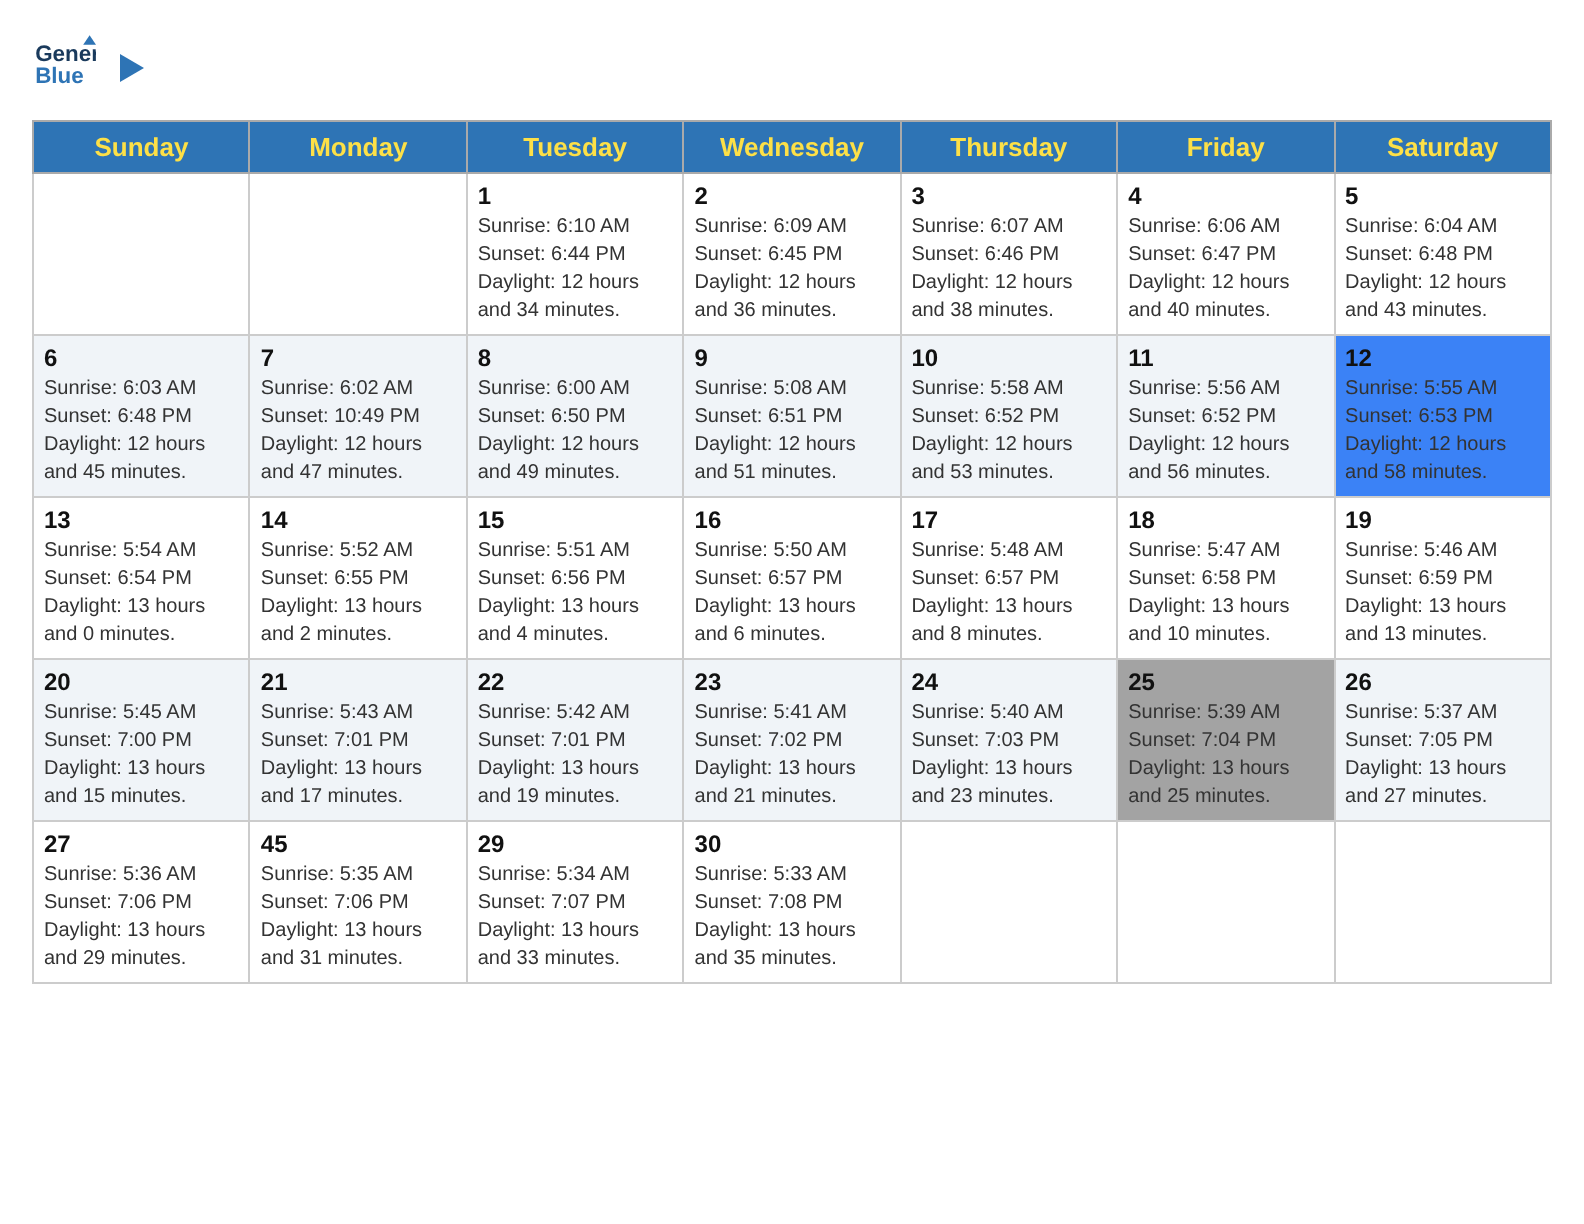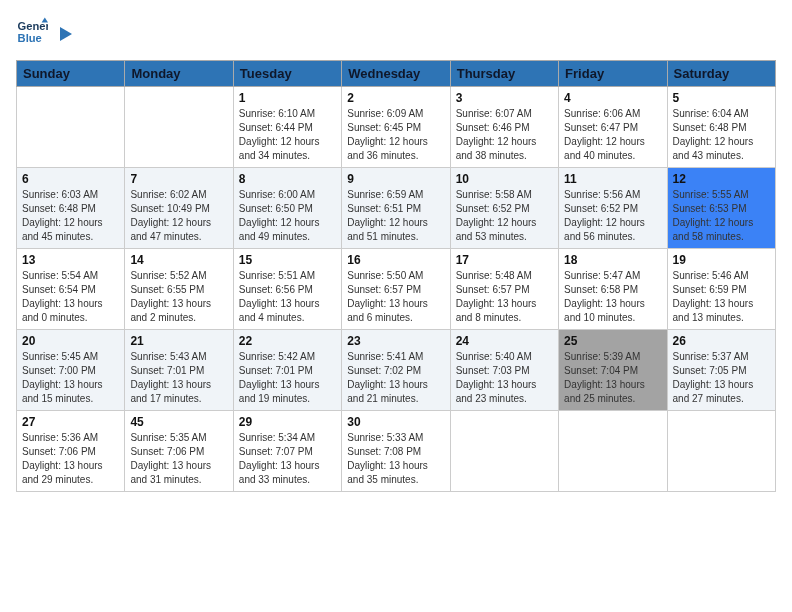--- a/index.html
+++ b/index.html
@@ -38,25 +38,25 @@
       font-size: 16px;
       color: #333;
     }
     .calendar {
       width: 100%;
       border-collapse: collapse;
       border: 1px solid #ccc;
     }
     .calendar th {
       background: #2e74b5;
-      color: #0f172a;
+      color: #fde047;
       font-size: 13px;
       font-weight: bold;
       padding: 5px 6px;
-      text-align: left;
+      text-align: center;
       border: 1px solid #aaa;
     }
     .calendar td {
       vertical-align: top;
       border: 1px solid #ccc;
       padding: 4px 5px;
       width: calc(100% / 7);
       min-height: 80px;
       height: 80px;
       font-size: 10.5px;
@@ -177,21 +177,21 @@
         </td>
         <td style="background: rgb(240, 244, 248);">
           <span class="day-num">8</span>
           <div class="day-info" style="white-space: pre-line;">Sunrise: 6:00 AM
 Sunset: 6:50 PM
 Daylight: 12 hours
 and 49 minutes.</div>
         </td>
         <td style="background: rgb(240, 244, 248);">
           <span class="day-num">9</span>
-          <div class="day-info" style="white-space: pre-line;">Sunrise: 6:59 AM
+          <div class="day-info" style="white-space: pre-line;">Sunrise: 5:08 AM
 Sunset: 6:51 PM
 Daylight: 12 hours
 and 51 minutes.</div>
         </td>
         <td style="background: rgb(240, 244, 248);">
           <span class="day-num">10</span>
           <div class="day-info" style="white-space: pre-line;">Sunrise: 5:58 AM
 Sunset: 6:52 PM
 Daylight: 12 hours
 and 53 minutes.</div>

